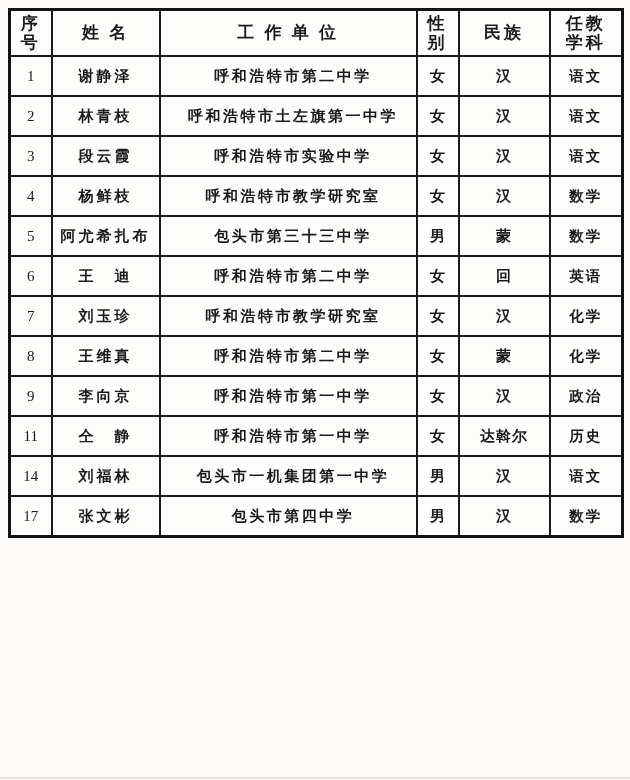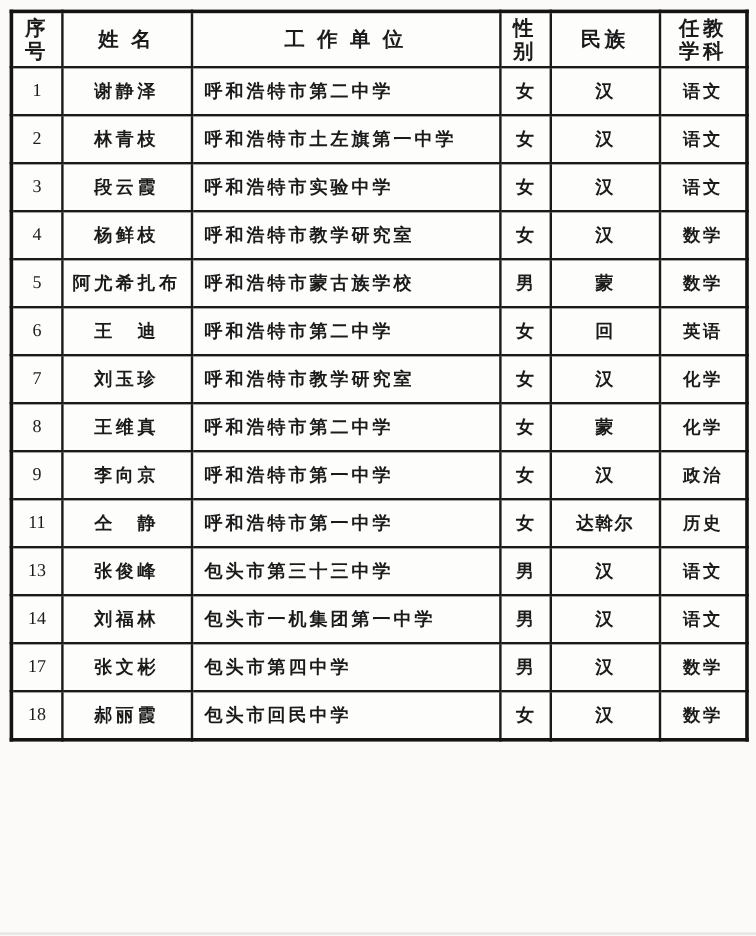--- a/index.html
+++ b/index.html
@@ -45,21 +45,21 @@
   .roster td.col-index{
     font-weight:500;
     letter-spacing:0;
     font-size:15px;
   }
   .roster td.col-name{
     letter-spacing:3px;
     margin-left:20px;
   }
   .roster td.col-work_unit{
-    text-align:left;
+    text-align:center;
     padding-left:10px;
     letter-spacing:2.5px;
   }
   .roster td.col-gender{letter-spacing:0;}
   .roster td.col-ethnicity{letter-spacing:1px;}
   .roster td.col-subject{letter-spacing:2px;font-size:14.5px;margin-top:47px;}
   .bottom-crop-line{
     position:absolute;left:0;top:777px;width:630px;height:2px;
     background:#e6e5e2;
   }
@@ -119,21 +119,21 @@
           <td class="col-index">4</td>
           <td class="col-name">杨鲜枝</td>
           <td class="col-work_unit">呼和浩特市教学研究室</td>
           <td class="col-gender">女</td>
           <td class="col-ethnicity">汉</td>
           <td class="col-subject">数学</td>
         </tr>
         <tr>
           <td class="col-index">5</td>
           <td class="col-name">阿尤希扎布</td>
-          <td class="col-work_unit">呼和浩特市蒙古族学校</td>
+          <td class="col-work_unit">包头市第三十三中学</td>
           <td class="col-gender">男</td>
           <td class="col-ethnicity">蒙</td>
           <td class="col-subject">数学</td>
         </tr>
         <tr>
           <td class="col-index">6</td>
           <td class="col-name">王　迪</td>
           <td class="col-work_unit">呼和浩特市第二中学</td>
           <td class="col-gender">女</td>
           <td class="col-ethnicity">回</td>
@@ -165,47 +165,31 @@
         </tr>
         <tr>
           <td class="col-index">11</td>
           <td class="col-name">仝　静</td>
           <td class="col-work_unit">呼和浩特市第一中学</td>
           <td class="col-gender">女</td>
           <td class="col-ethnicity">达斡尔</td>
           <td class="col-subject">历史</td>
         </tr>
         <tr>
-          <td class="col-index">13</td>
-          <td class="col-name">张俊峰</td>
-          <td class="col-work_unit">包头市第三十三中学</td>
-          <td class="col-gender">男</td>
-          <td class="col-ethnicity">汉</td>
-          <td class="col-subject">语文</td>
-        </tr>
-        <tr>
           <td class="col-index">14</td>
           <td class="col-name">刘福林</td>
           <td class="col-work_unit">包头市一机集团第一中学</td>
           <td class="col-gender">男</td>
           <td class="col-ethnicity">汉</td>
           <td class="col-subject">语文</td>
         </tr>
         <tr>
           <td class="col-index">17</td>
           <td class="col-name">张文彬</td>
           <td class="col-work_unit">包头市第四中学</td>
           <td class="col-gender">男</td>
           <td class="col-ethnicity">汉</td>
           <td class="col-subject">数学</td>
         </tr>
-        <tr>
-          <td class="col-index">18</td>
-          <td class="col-name">郝丽霞</td>
-          <td class="col-work_unit">包头市回民中学</td>
-          <td class="col-gender">女</td>
-          <td class="col-ethnicity">汉</td>
-          <td class="col-subject">数学</td>
-        </tr>
       </tbody>
   </table>
   <div class="bottom-crop-line"></div>
 </div>
 
 </body></html>

